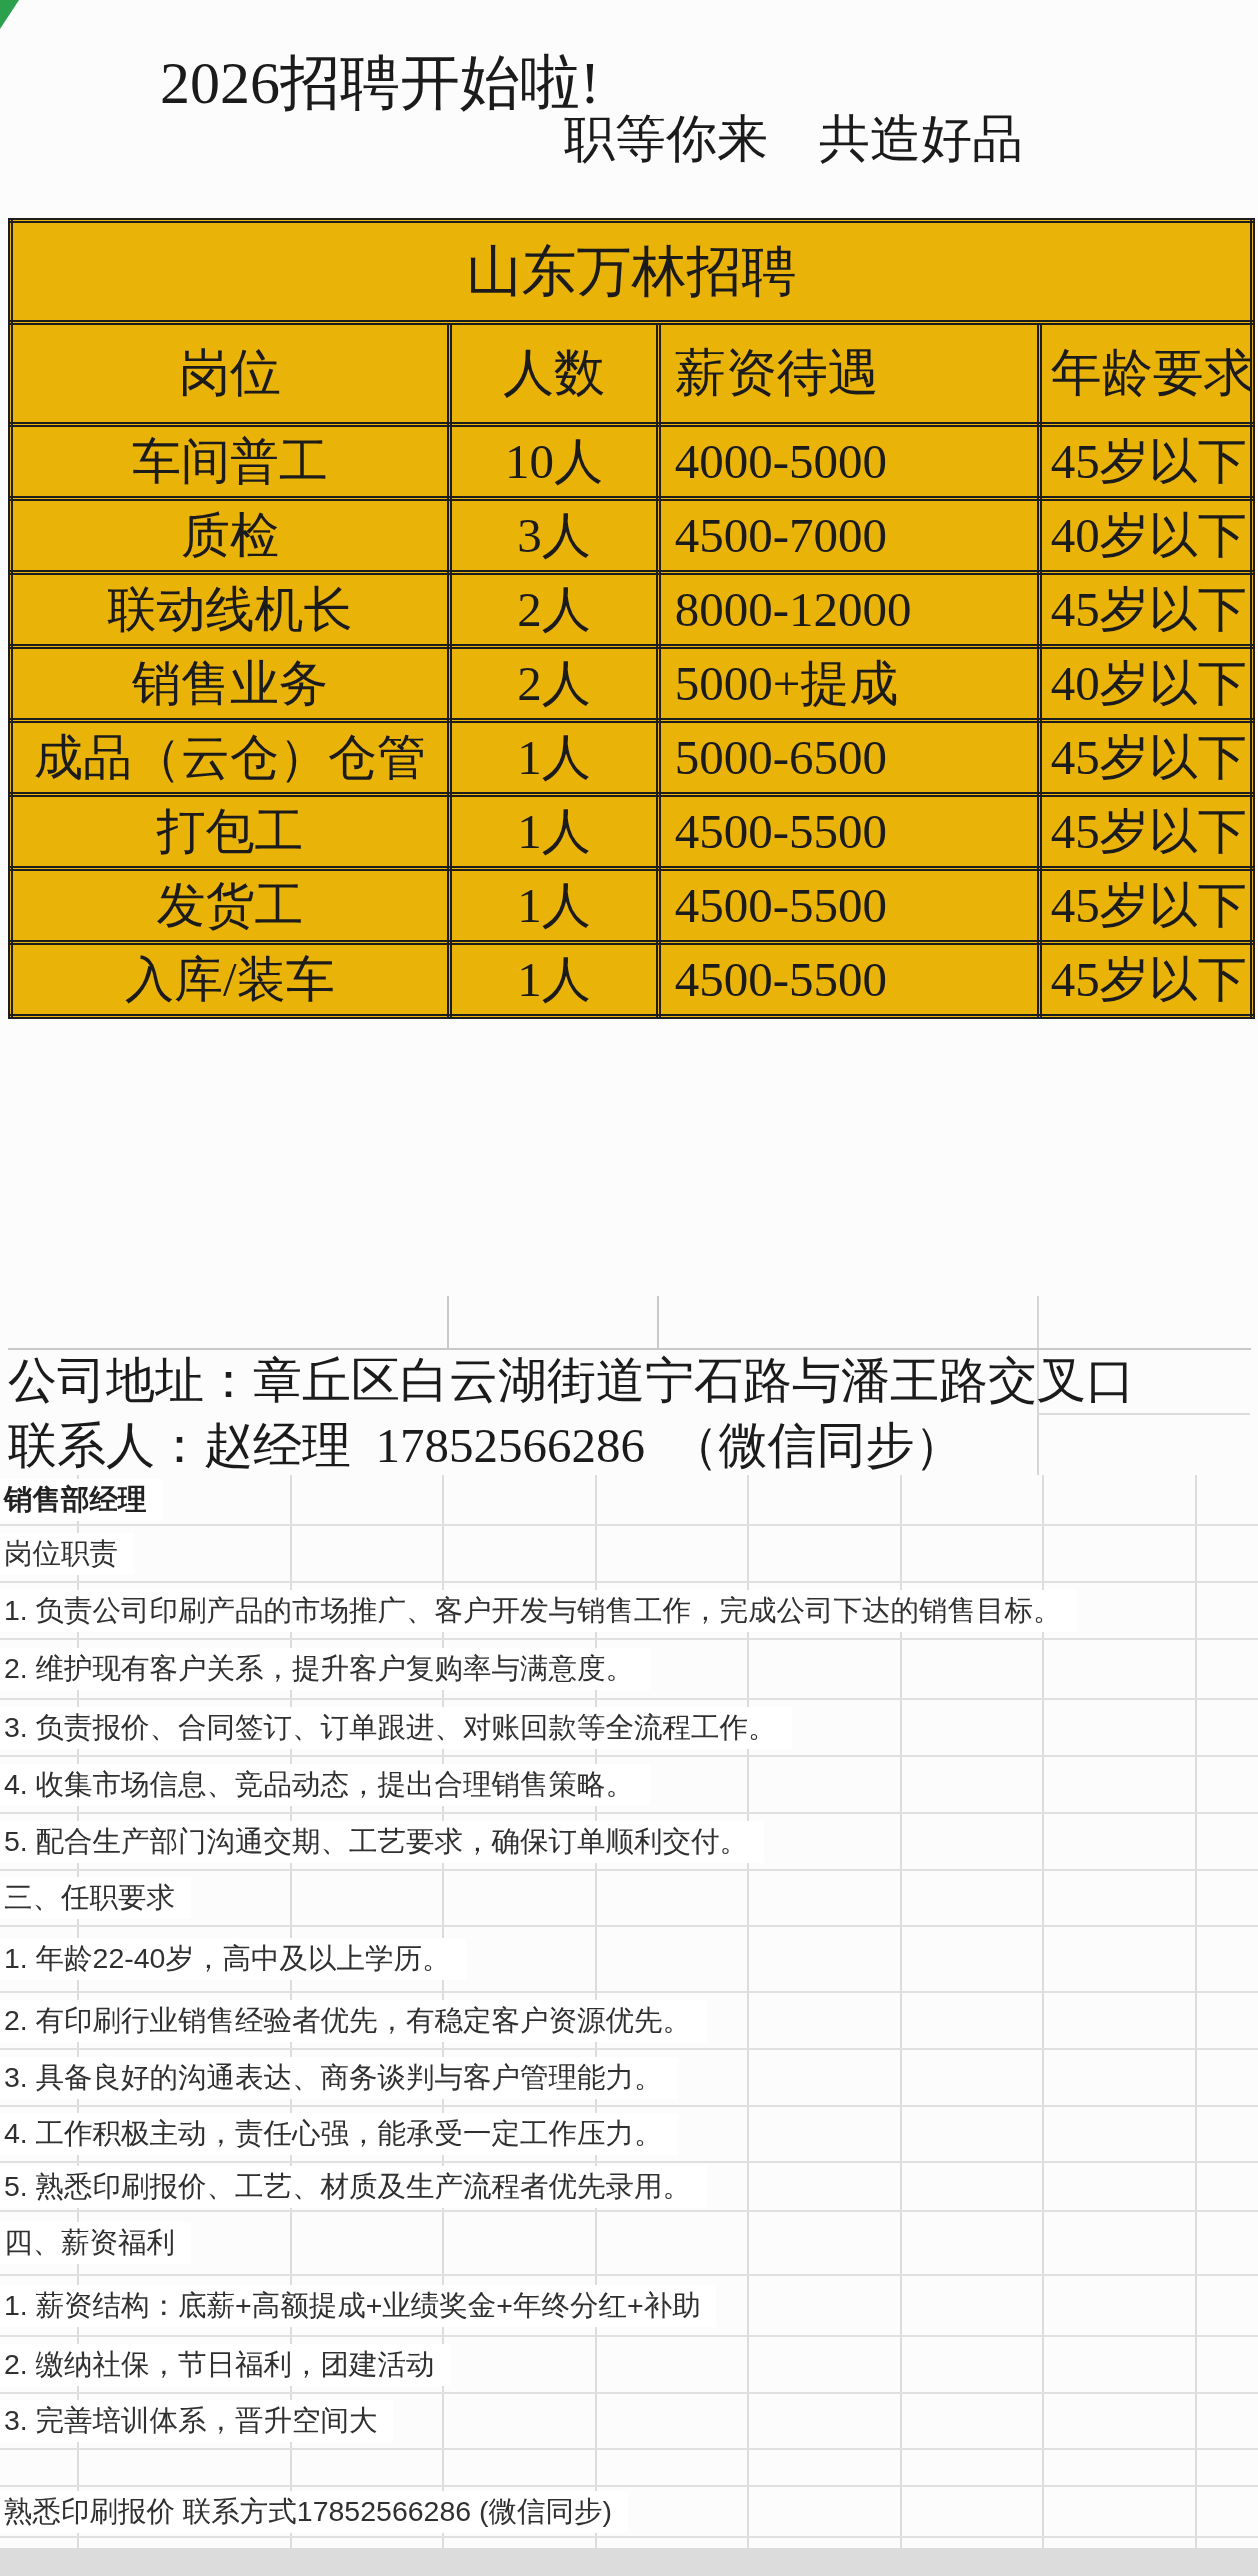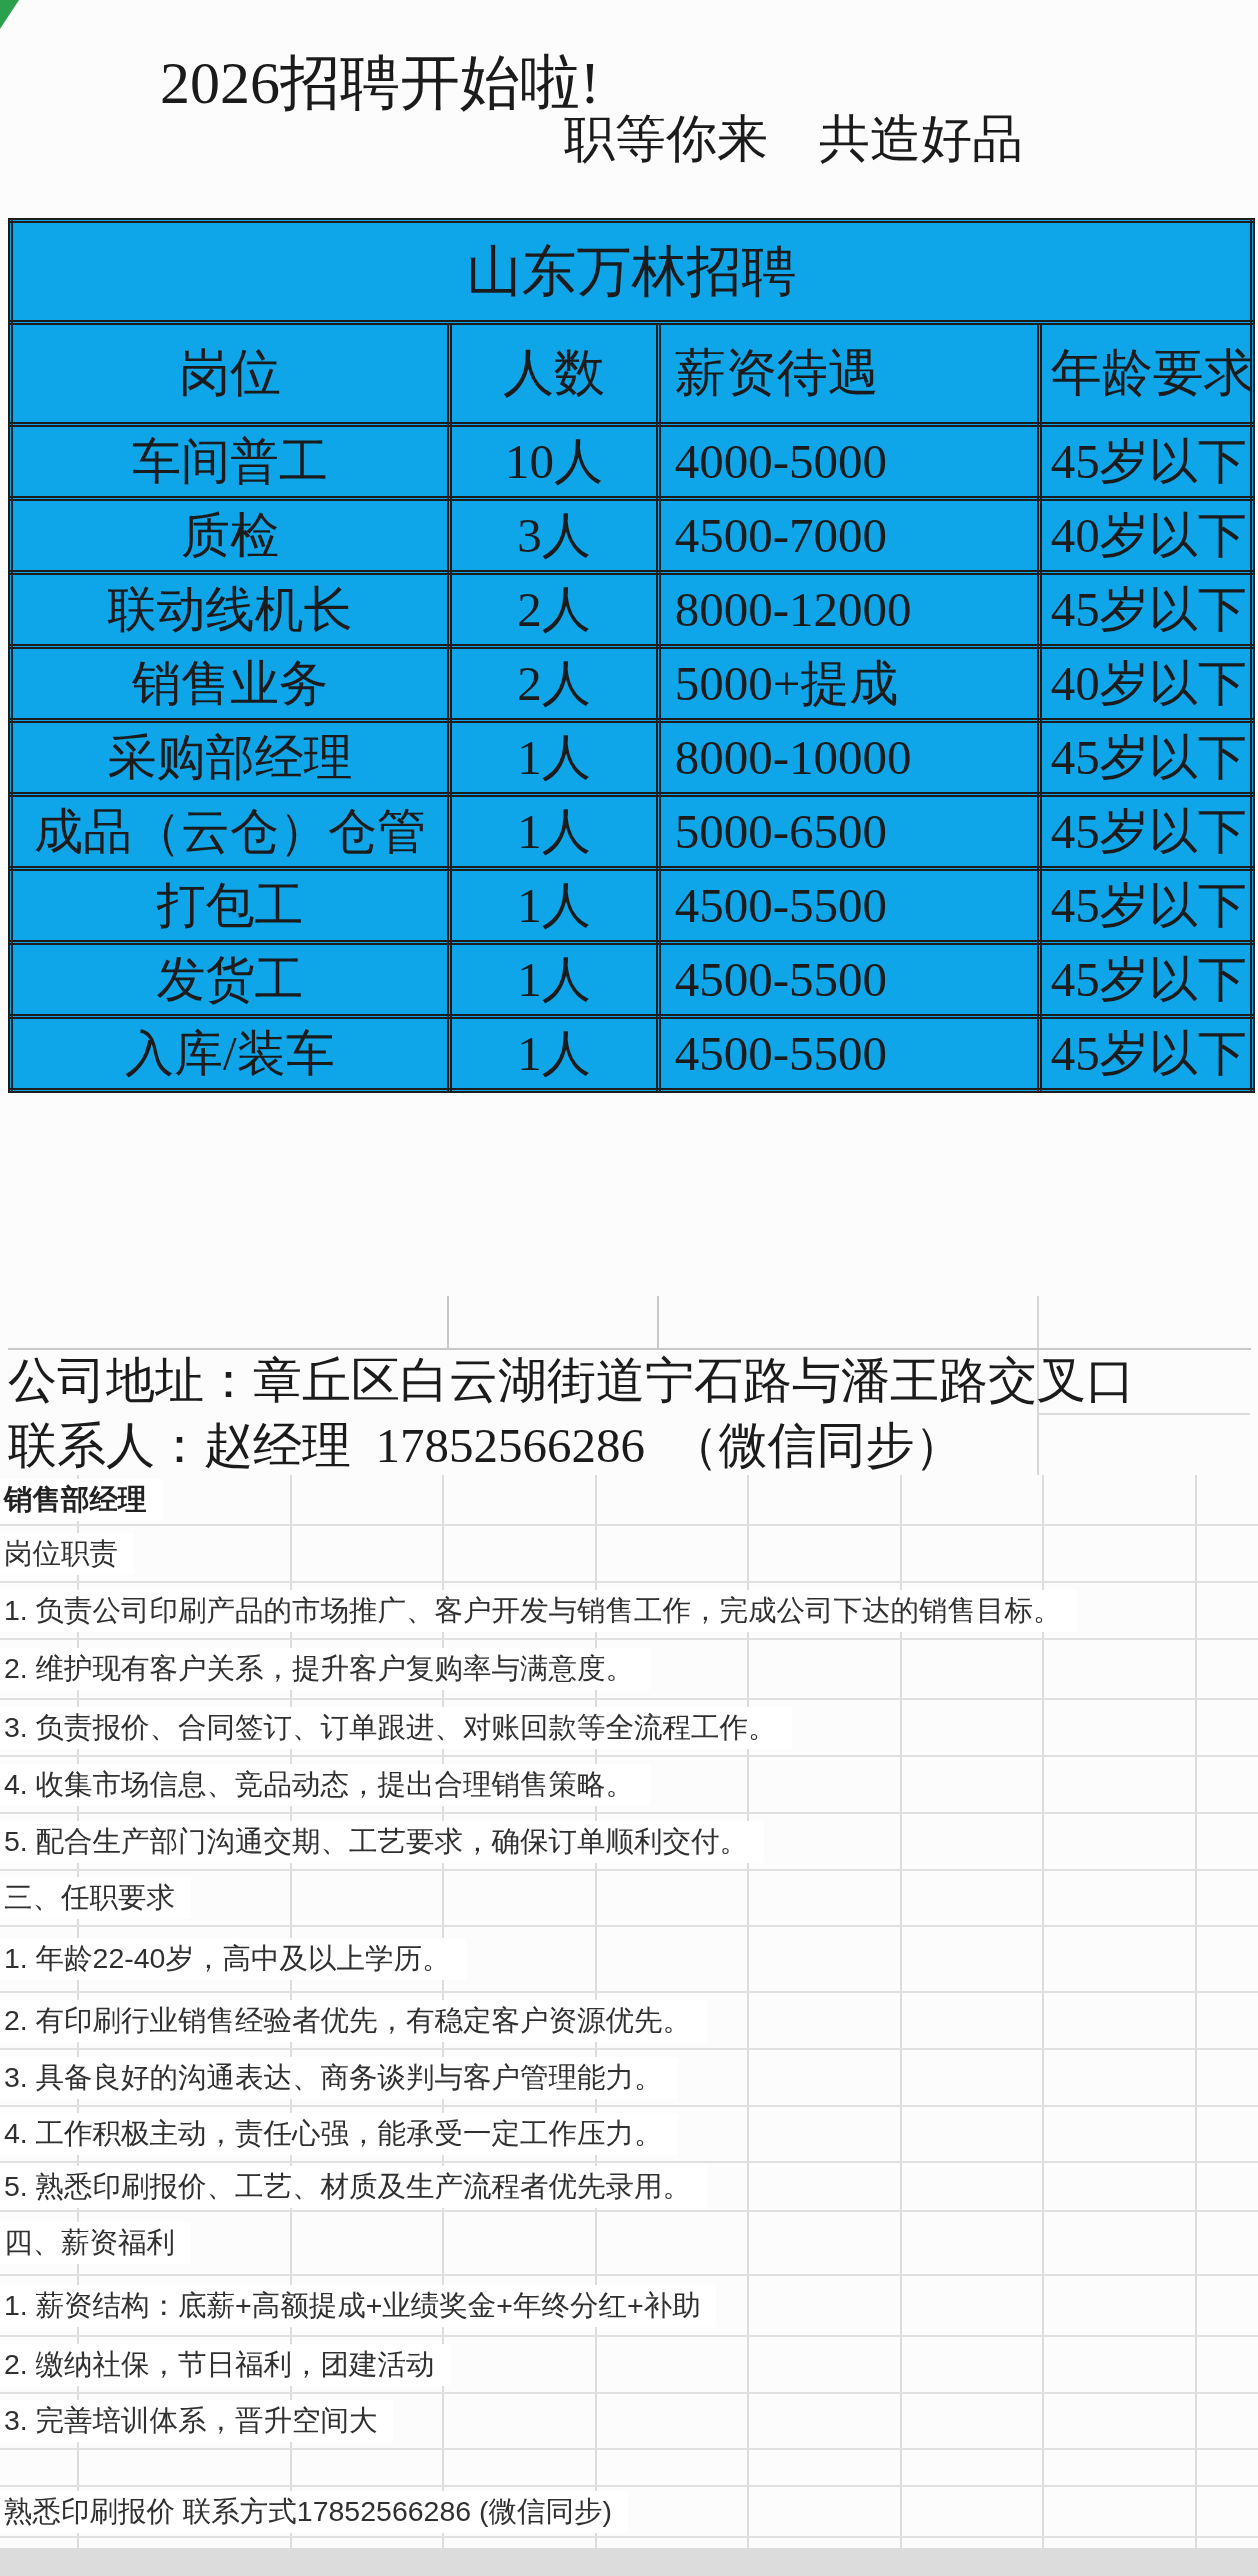--- a/index.html
+++ b/index.html
@@ -18,21 +18,21 @@
     border-left:19.7px solid #2ba14e;
     border-bottom:29.5px solid transparent;
   }
 
   .headline { left:160px; top:49px; font-size:60px; line-height:1.15; white-space:pre; }
   .subheadline { left:564px; top:110px; font-size:51px; line-height:1.15; white-space:pre; }
 
   
   table.recruit {
     position:absolute; left:7.9px; top:218px; width:1243px;
-    border-collapse:collapse; table-layout:fixed; background:#0ea5e9;
+    border-collapse:collapse; table-layout:fixed; background:#eab308;
   }
   table.recruit td, table.recruit th {
     border:5.9px double #1d1d1d; font-weight:normal;
     overflow:hidden; white-space:nowrap;
   }
   td.title-cell { height:102px; text-align:center; font-size:55px; }
   tr.hdr th { height:102px; font-size:51px; }
   tr.datarow td { height:74px; font-size:49px; }
   .c-center { text-align:center; }
   .c-left-sal { text-align:left; padding-left:13.8px; }
@@ -108,26 +108,20 @@
         <td class="c-left-sal">8000-12000</td>
         <td class="c-left-age">45岁以下</td>
       </tr>
       <tr class="datarow">
         <td class="c-center">销售业务</td>
         <td class="c-center">2人</td>
         <td class="c-left-sal">5000+提成</td>
         <td class="c-left-age">40岁以下</td>
       </tr>
       <tr class="datarow">
-        <td class="c-center">采购部经理</td>
-        <td class="c-center">1人</td>
-        <td class="c-left-sal">8000-10000</td>
-        <td class="c-left-age">45岁以下</td>
-      </tr>
-      <tr class="datarow">
         <td class="c-center">成品（云仓）仓管</td>
         <td class="c-center">1人</td>
         <td class="c-left-sal">5000-6500</td>
         <td class="c-left-age">45岁以下</td>
       </tr>
       <tr class="datarow">
         <td class="c-center">打包工</td>
         <td class="c-center">1人</td>
         <td class="c-left-sal">4500-5500</td>
         <td class="c-left-age">45岁以下</td>

